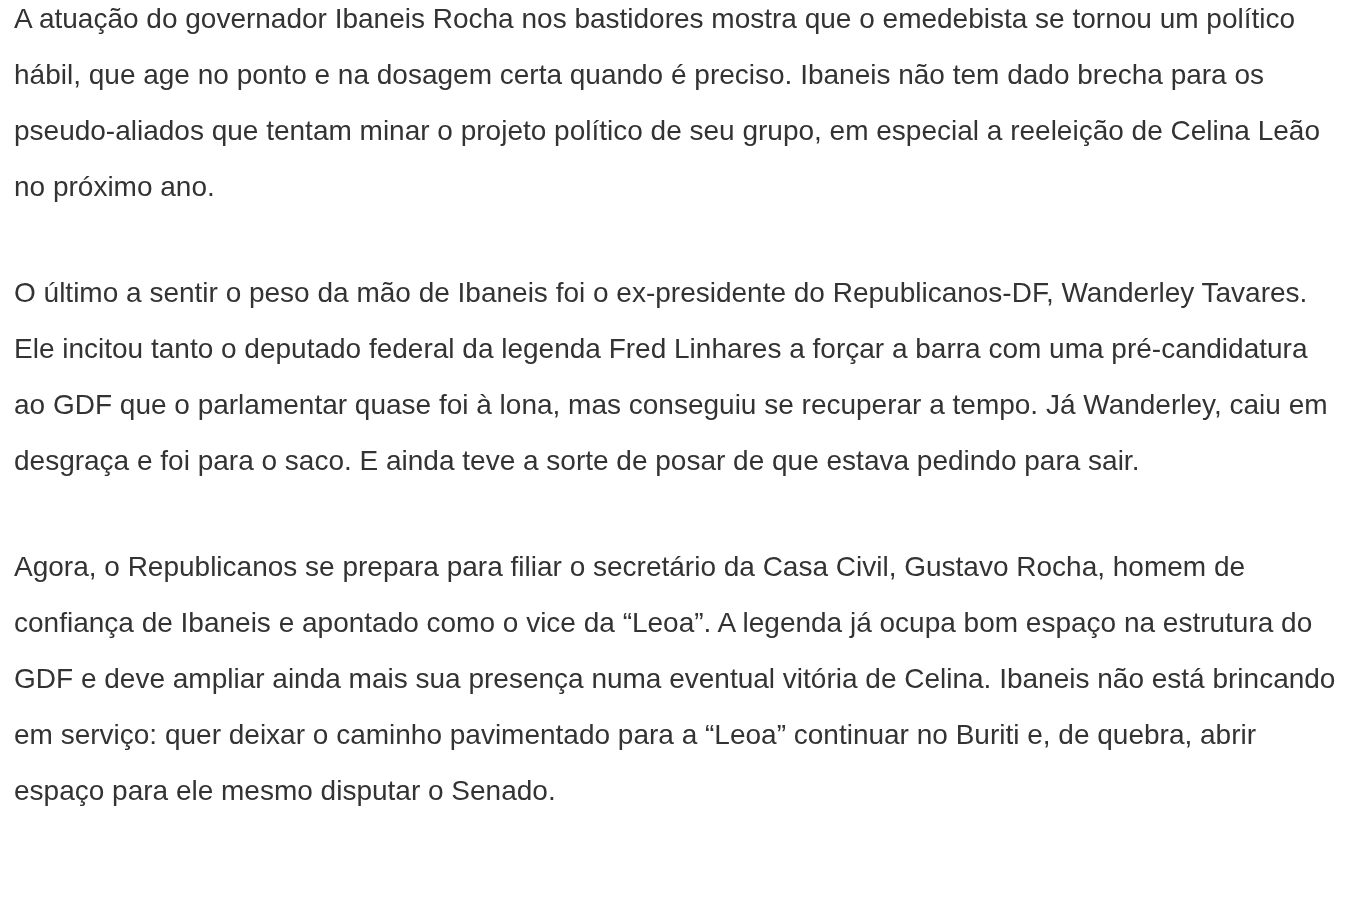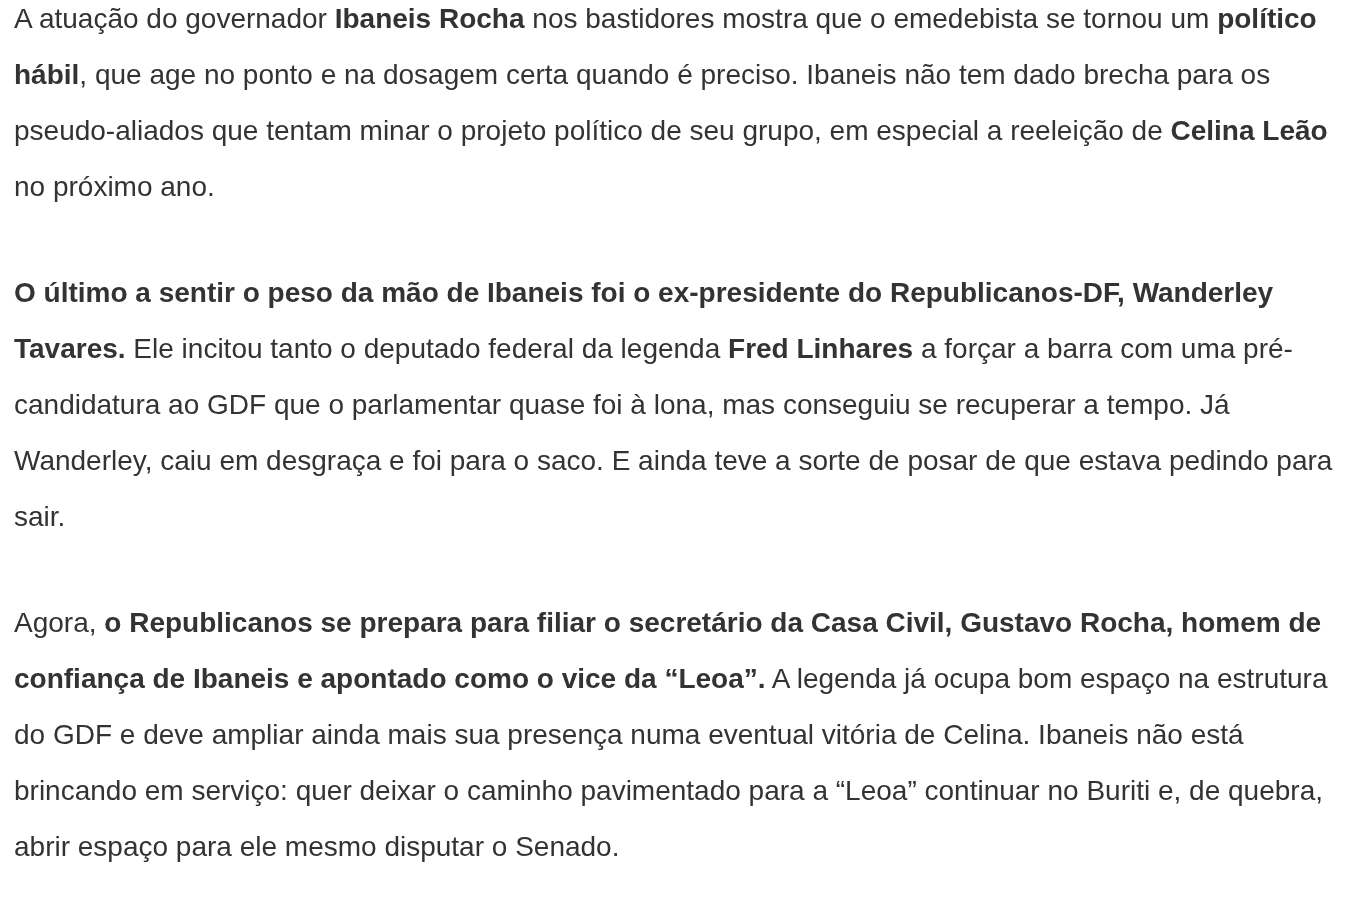--- a/index.html
+++ b/index.html
@@ -17,21 +17,21 @@
     color: #333333;
     padding: 0 16px 0 14px;
     margin-top: -9px;
     text-align: left;
     font-kerning: normal;
   }
   .para {
     margin: 0 0 50px 0;
   }
   .b {
-    font-weight: 700;
+    font-weight: 400;
   }
 </style>
 </head>
 <body>
 
 <main class="article" style="color: rgb(51, 51, 51);">
     <p class="para"><span class="">A atuação do governador </span><span class="b">Ibaneis Rocha</span><span class=""> nos bastidores mostra que o emedebista se tornou um </span><span class="b">político hábil</span><span class="">, que age no ponto e na dosagem certa quando é preciso. Ibaneis não tem dado brecha para os pseudo-aliados que tentam minar o projeto político de seu grupo, em especial a reeleição de </span><span class="b">Celina Leão</span><span class=""> no próximo ano.</span></p>
     <p class="para"><span class="b">O último a sentir o peso da mão de Ibaneis foi o ex-presidente do Republicanos-DF, Wanderley Tavares.</span><span class=""> Ele incitou tanto o deputado federal da legenda </span><span class="b">Fred Linhares</span><span class=""> a forçar a barra com uma pré-candidatura ao GDF que o parlamentar quase foi à lona, mas conseguiu se recuperar a tempo. Já Wanderley, caiu em desgraça e foi para o saco. E ainda teve a sorte de posar de que estava pedindo para sair.</span></p>
     <p class="para"><span class="">Agora, </span><span class="b">o Republicanos se prepara para filiar o secretário da Casa Civil, Gustavo Rocha, homem de confiança de Ibaneis e apontado como o vice da “Leoa”.</span><span class=""> A legenda já ocupa bom espaço na estrutura do GDF e deve ampliar ainda mais sua presença numa eventual vitória de Celina. Ibaneis não está brincando em serviço: quer deixar o caminho pavimentado para a “Leoa” continuar no Buriti e, de quebra, abrir espaço para ele mesmo disputar o Senado.</span></p>
   </main>

